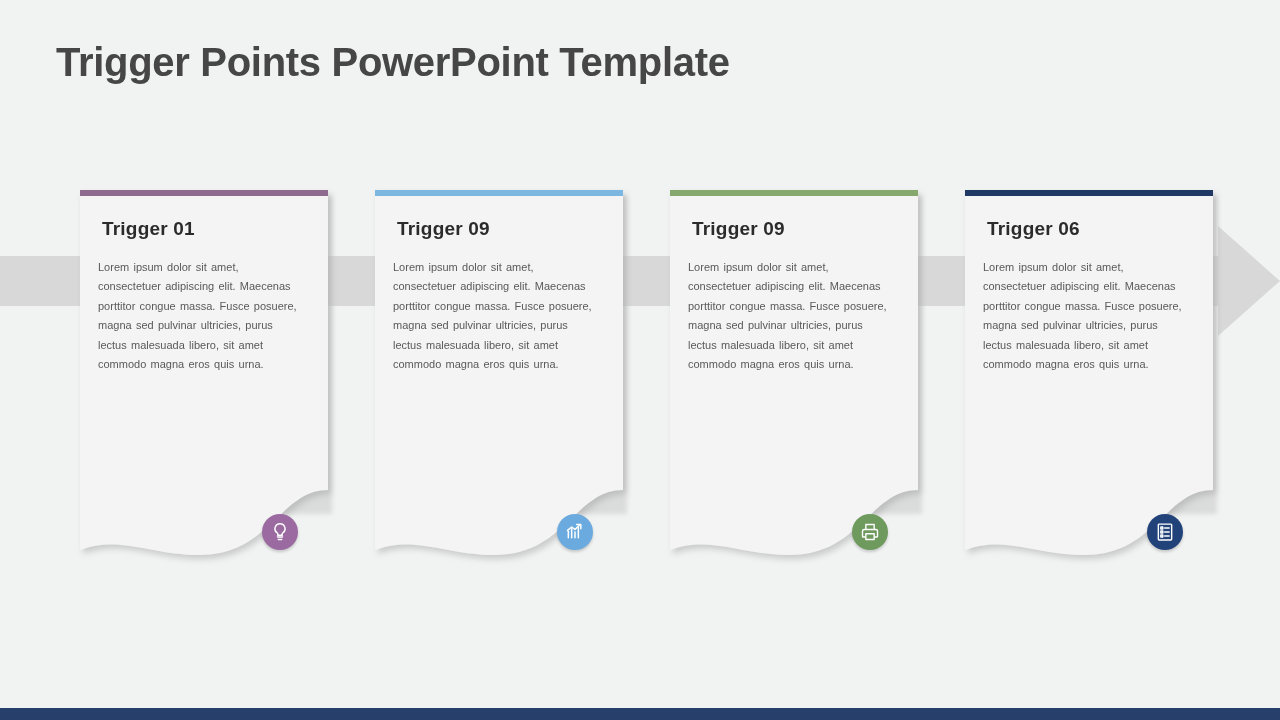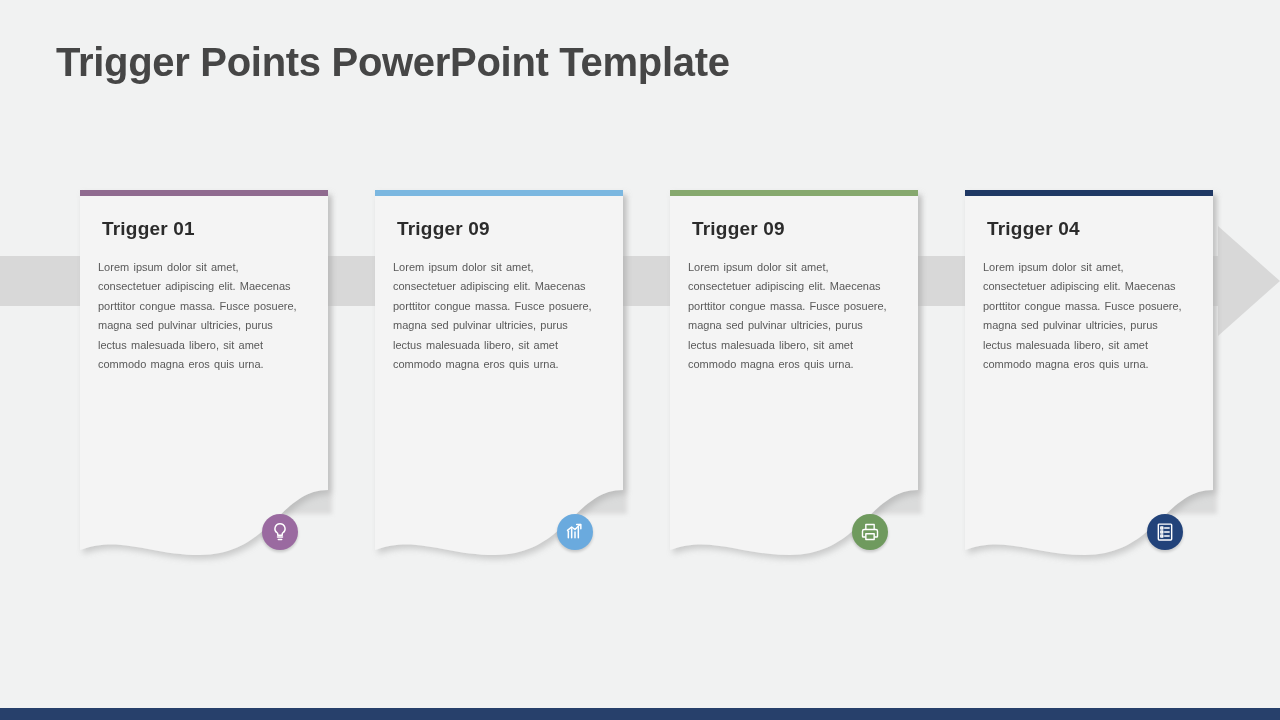--- a/index.html
+++ b/index.html
@@ -229,21 +229,21 @@
       <div class="card-shadow"></div>
       <svg class="card-svg" viewBox="0 0 248 370">
         <defs>
           <filter id="sh4" x="-20%" y="-20%" width="150%" height="150%">
             <feDropShadow dx="3" dy="4" stdDeviation="3" flood-color="#9a9a9a" flood-opacity="0.45"></feDropShadow>
           </filter>
         </defs>
         <path filter="url(#sh4)" d="M0,0 L248,0 L248,300 C200,300 190,365 120,365 C70,365 40,345 0,360 Z" fill="#f4f4f4"></path>
       </svg>
       <div class="card-accent" style="background: rgb(31, 56, 100);"></div>
-      <div class="card-heading">Trigger 04</div>
+      <div class="card-heading">Trigger 06</div>
       <div class="card-body">Lorem ipsum dolor sit amet, consectetuer adipiscing elit. Maecenas porttitor congue massa. Fusce posuere, magna sed pulvinar ultricies, purus lectus malesuada libero, sit amet commodo magna eros quis urna.</div>
       <div class="icon-badge" style="left: 182px; top: 324px; background: rgb(34, 67, 122);">
         <svg width="20" height="20" viewBox="0 0 24 24" fill="none" stroke="#ffffff" stroke-width="1.7" stroke-linecap="round" stroke-linejoin="round">
           <rect x="4" y="2.5" width="16" height="19" rx="1"></rect>
           <rect x="7" y="6" width="2.4" height="2.4"></rect>
           <rect x="7" y="10.8" width="2.4" height="2.4"></rect>
           <rect x="7" y="15.6" width="2.4" height="2.4"></rect>
           <path d="M11.6 7.2H17"></path>
           <path d="M11.6 12H17"></path>
           <path d="M11.6 16.8H17"></path>

